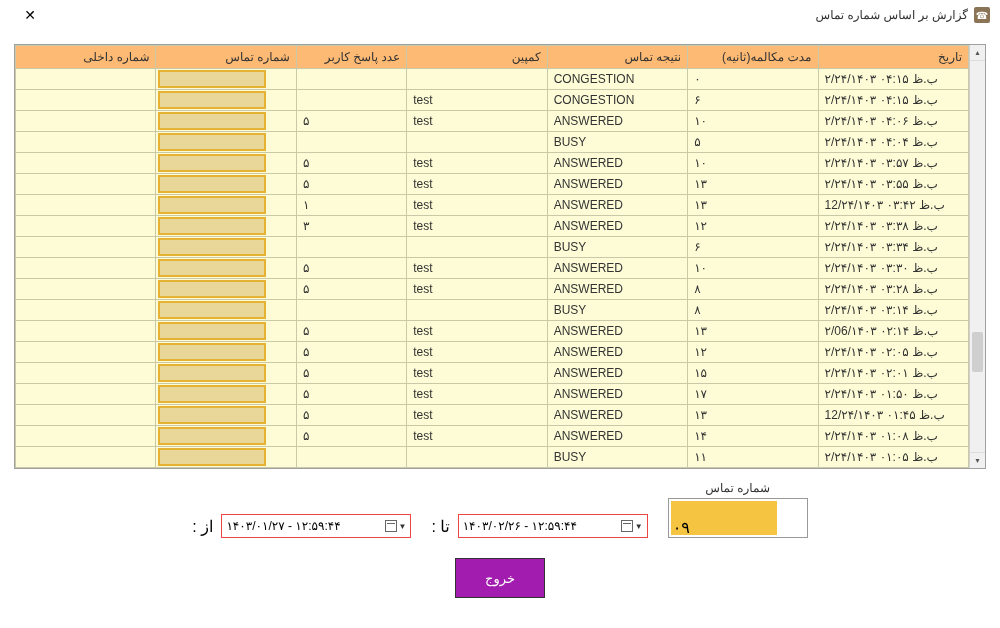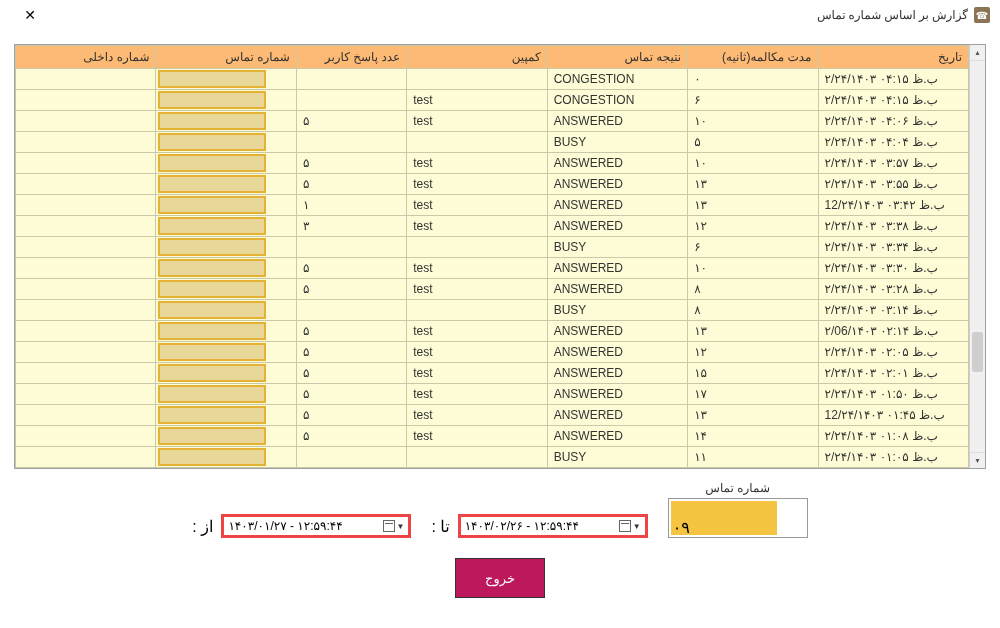--- a/index.html
+++ b/index.html
@@ -1,21 +1,21 @@
 <!DOCTYPE html>
 <html dir="rtl"><head>
 <meta charset="utf-8">
 <style>
   * { box-sizing: border-box; margin: 0; padding: 0; }
   body { font-family: Tahoma, Arial, sans-serif; font-size: 12px; background: #fff; direction: rtl; }
   .window { width: 1000px; height: 628px; background: #fff; display: flex; flex-direction: column; }
   .titlebar { height: 30px; display: flex; align-items: center; justify-content: space-between; padding: 0 10px; background: #fff; }
   .titlebar-left { display: flex; align-items: center; gap: 6px; }
   .title-icon { width: 16px; height: 16px; background: #8b7355; border-radius: 2px; display: flex; align-items: center; justify-content: center; color: #fff; font-size: 10px; }
-  .title-text { font-size: 12px; color: #333; font-family: Liberation Serif, serif; }
+  .title-text { font-size: 12px; color: #333; }
   .close-btn { width: 40px; height: 20px; display: flex; align-items: center; justify-content: center; cursor: pointer; font-size: 14px; }
   .content { flex: 1; padding: 14px; display: flex; flex-direction: column; }
   .grid-wrap { flex: 0 0 auto; border: 1px solid #a0a0a0; position: relative; background: #fff; display: flex; }
   .vscroll { width: 16px; background: #f0f0f0; border-left: 1px solid #cfcfcf; display: flex; flex-direction: column; }
   .vscroll-btn { height: 16px; display: flex; align-items: center; justify-content: center; font-size: 8px; color: #555; cursor: pointer; border-bottom: 1px solid #dcdcdc; }
   .vscroll-btn.bottom { border-top: 1px solid #dcdcdc; border-bottom: none; }
   .vscroll-track { flex: 1; position: relative; }
   .vscroll-thumb { position: absolute; left: 2px; right: 2px; bottom: 80px; height: 40px; background: #cfcfcf; border-radius: 2px; cursor: pointer; }
   .grid { flex: 1; overflow: hidden; }
   table { width: 100%; border-collapse: collapse; table-layout: fixed; }
@@ -33,32 +33,32 @@
   .redact { position: relative; }
   .redact::after { content: ""; position: absolute; right: 30px; left: 2px; top: 1px; bottom: 1px; background: #e9d699; border: 2px solid #e6b233; }
 
   .filters { margin-top: 12px; display: flex; align-items: flex-end; justify-content: center; gap: 20px; direction: rtl; }
   .filter-group { display: flex; flex-direction: column; align-items: center; gap: 3px; }
   .filter-label { font-size: 12px; color: #333; }
   .num-input { width: 140px; height: 24px; border: 1px solid #999; background: #fff; padding: 19px 4px; font-size: 16px; text-align: left; direction: ltr; position: relative; }
   .num-input .mask { position: absolute; left: 2px; right: 30px; top: 2px; bottom: 2px; background: #f5c542; }
   .num-input .val { position: relative; z-index: 1; }
   .row-inline { display: flex; align-items: center; gap: 8px; }
-  .date-picker { width: 190px; height: 24px; border: 3px solid #ef4444; background: #fff; display: flex; align-items: center; justify-content: space-between; padding: 0 4px; font-size: 12px; direction: ltr; cursor: pointer; }
+  .date-picker { width: 190px; height: 24px; border: 1px solid #ef4444; background: #fff; display: flex; align-items: center; justify-content: space-between; padding: 0 4px; font-size: 12px; direction: ltr; cursor: pointer; }
   .date-picker .txt { flex: 1; text-align: left; }
   .dropdown-ctl { display: flex; align-items: center; gap: 2px; }
   .calendar-icon { width: 12px; height: 12px; border: 1px solid #666; position: relative; }
   .calendar-icon::before { content:""; position:absolute; top:2px; left:1px; right:1px; height:1px; background:#666;}
   .chev { font-size: 8px; color: #333; }
   .small-label { font-size: 16px; }
 
   .buttons { margin-top: 20px; display: flex; justify-content: center; gap: 14px; }
   .btn { height: 40px; border: 1px solid #333; display: flex; align-items: center; justify-content: center; font-size: 13px; cursor: pointer; }
   .btn-report { background: #55aa55; color: #fff; width: 170px; }
-  .btn-exit { background: #be185d; color: #fff; width: 90px; }
+  .btn-exit { background: #a21caf; color: #fff; width: 90px; }
 </style>
 </head>
 <body>
 
 <div class="window">
 
   <div class="titlebar">
     <div class="titlebar-left">
       <span class="title-icon">☎</span>
       <span class="title-text">گزارش بر اساس شماره تماس</span>

